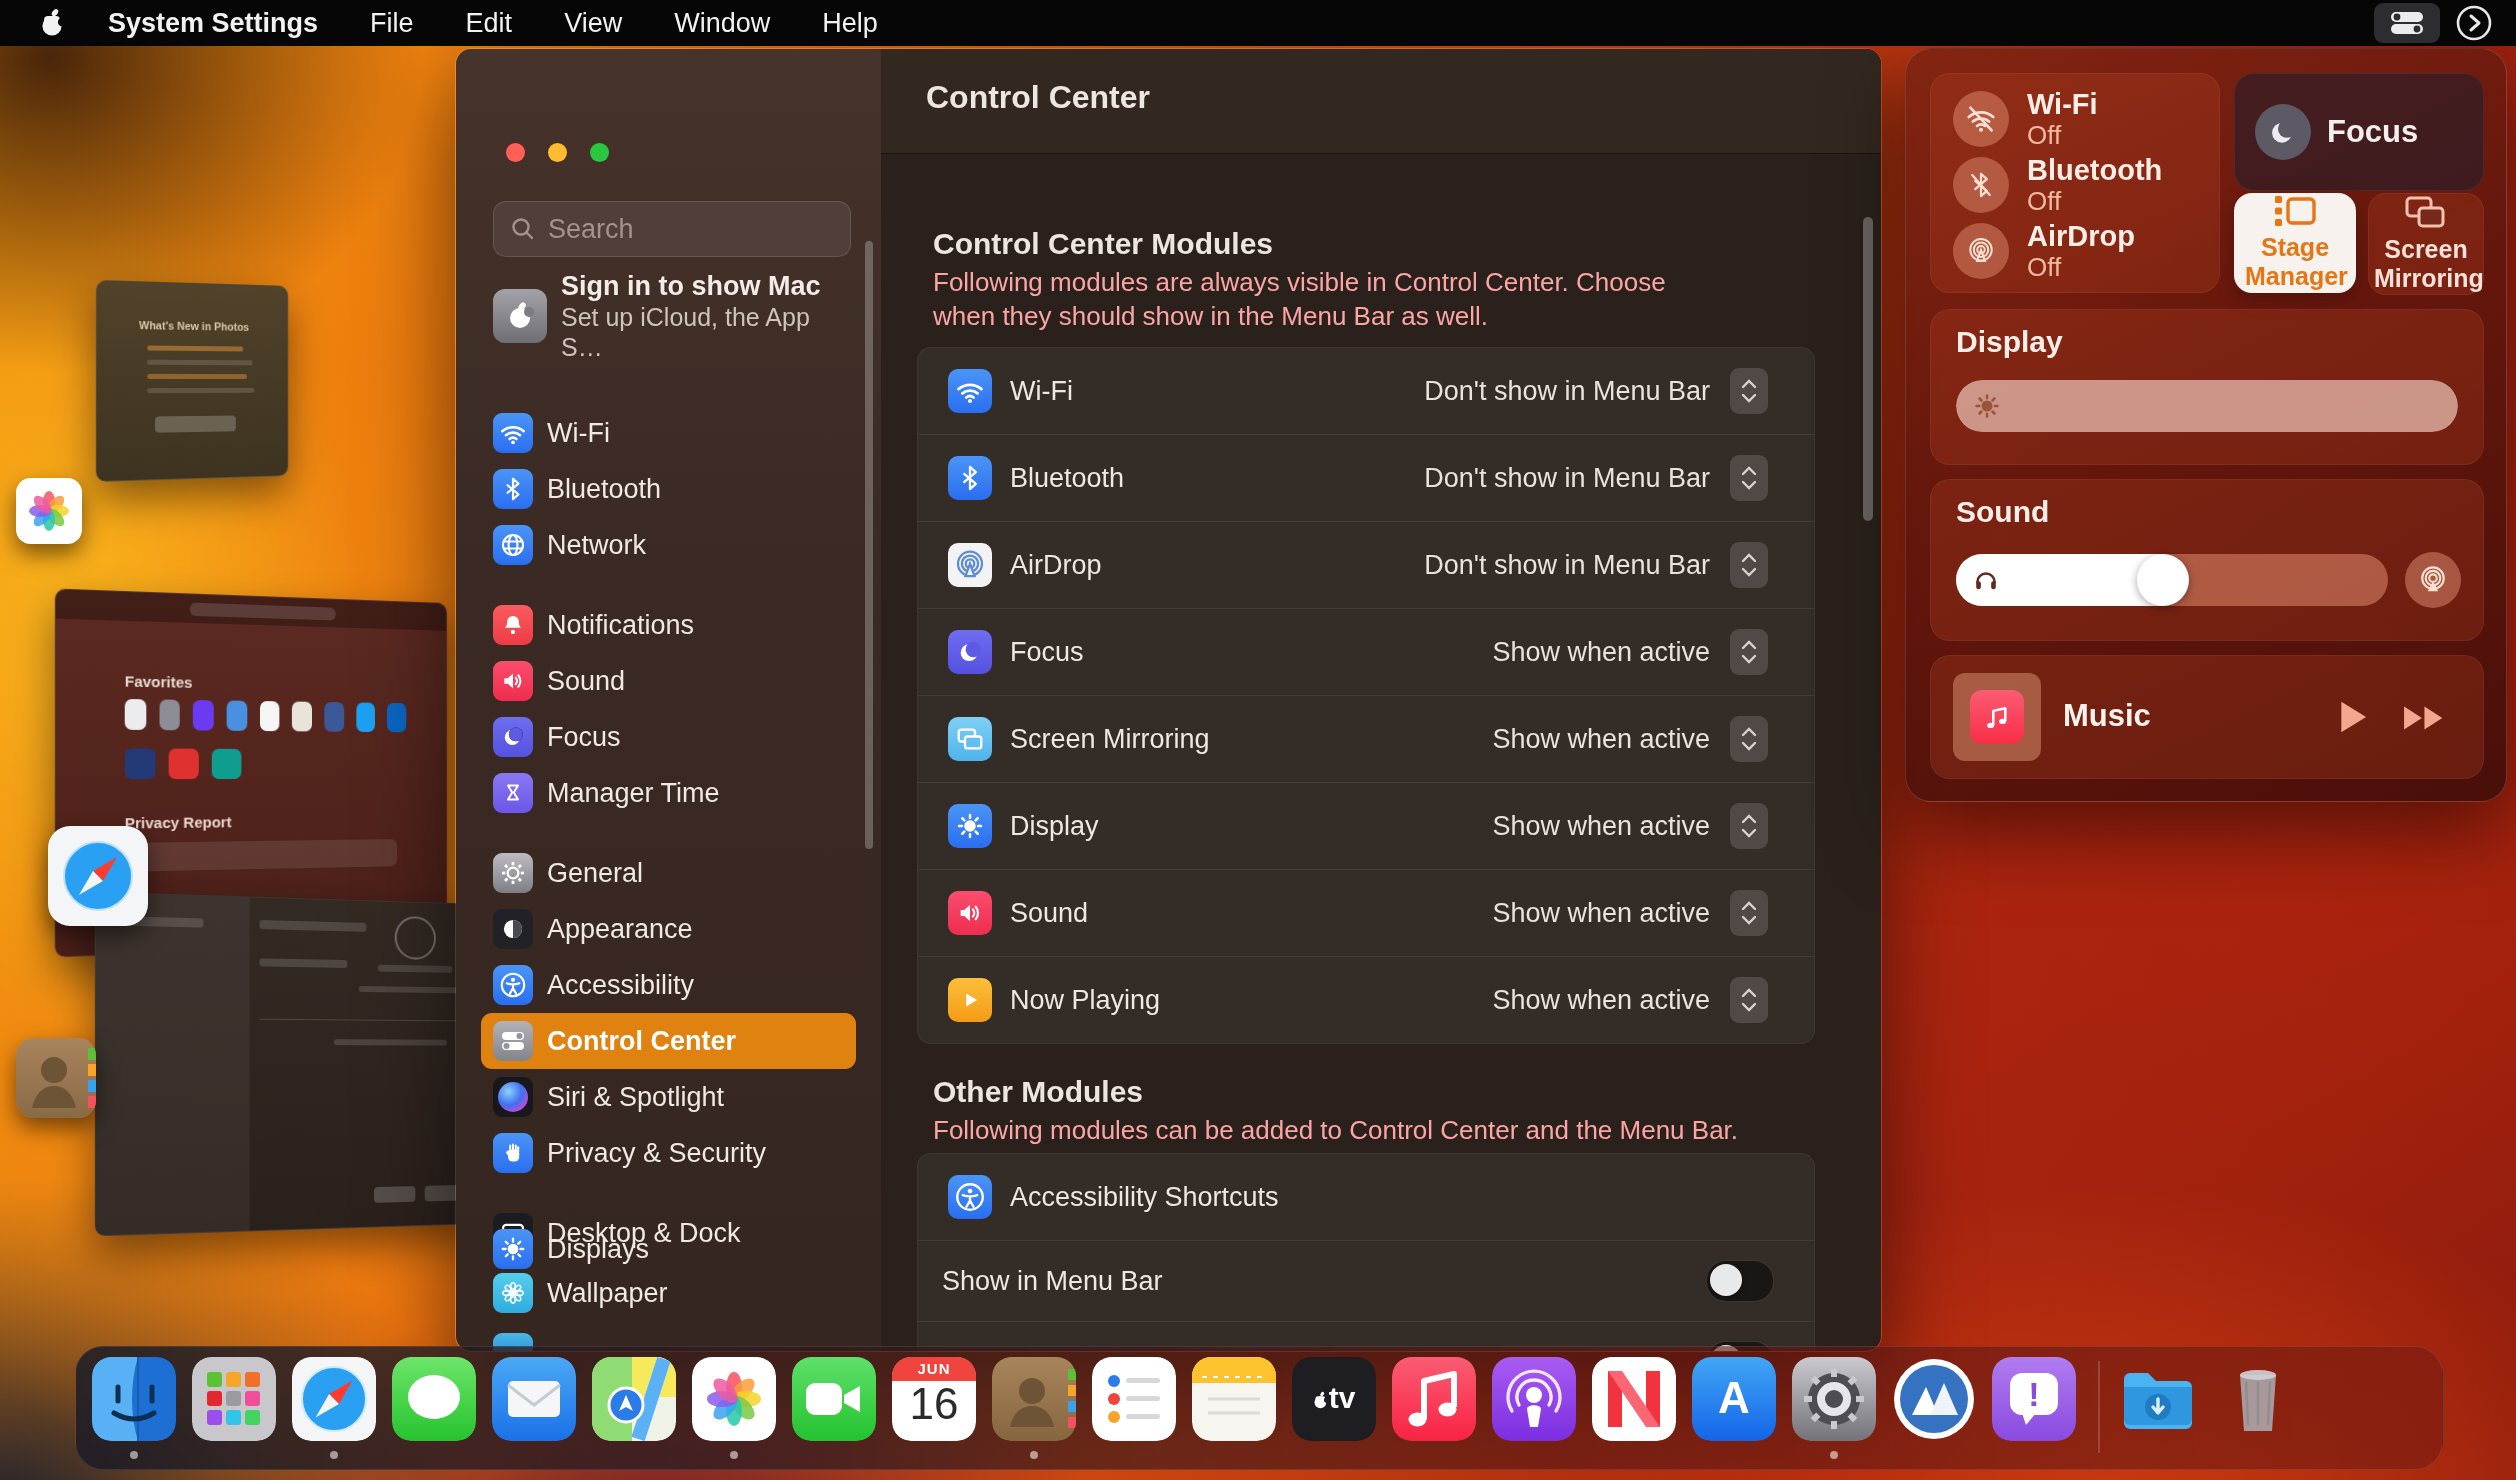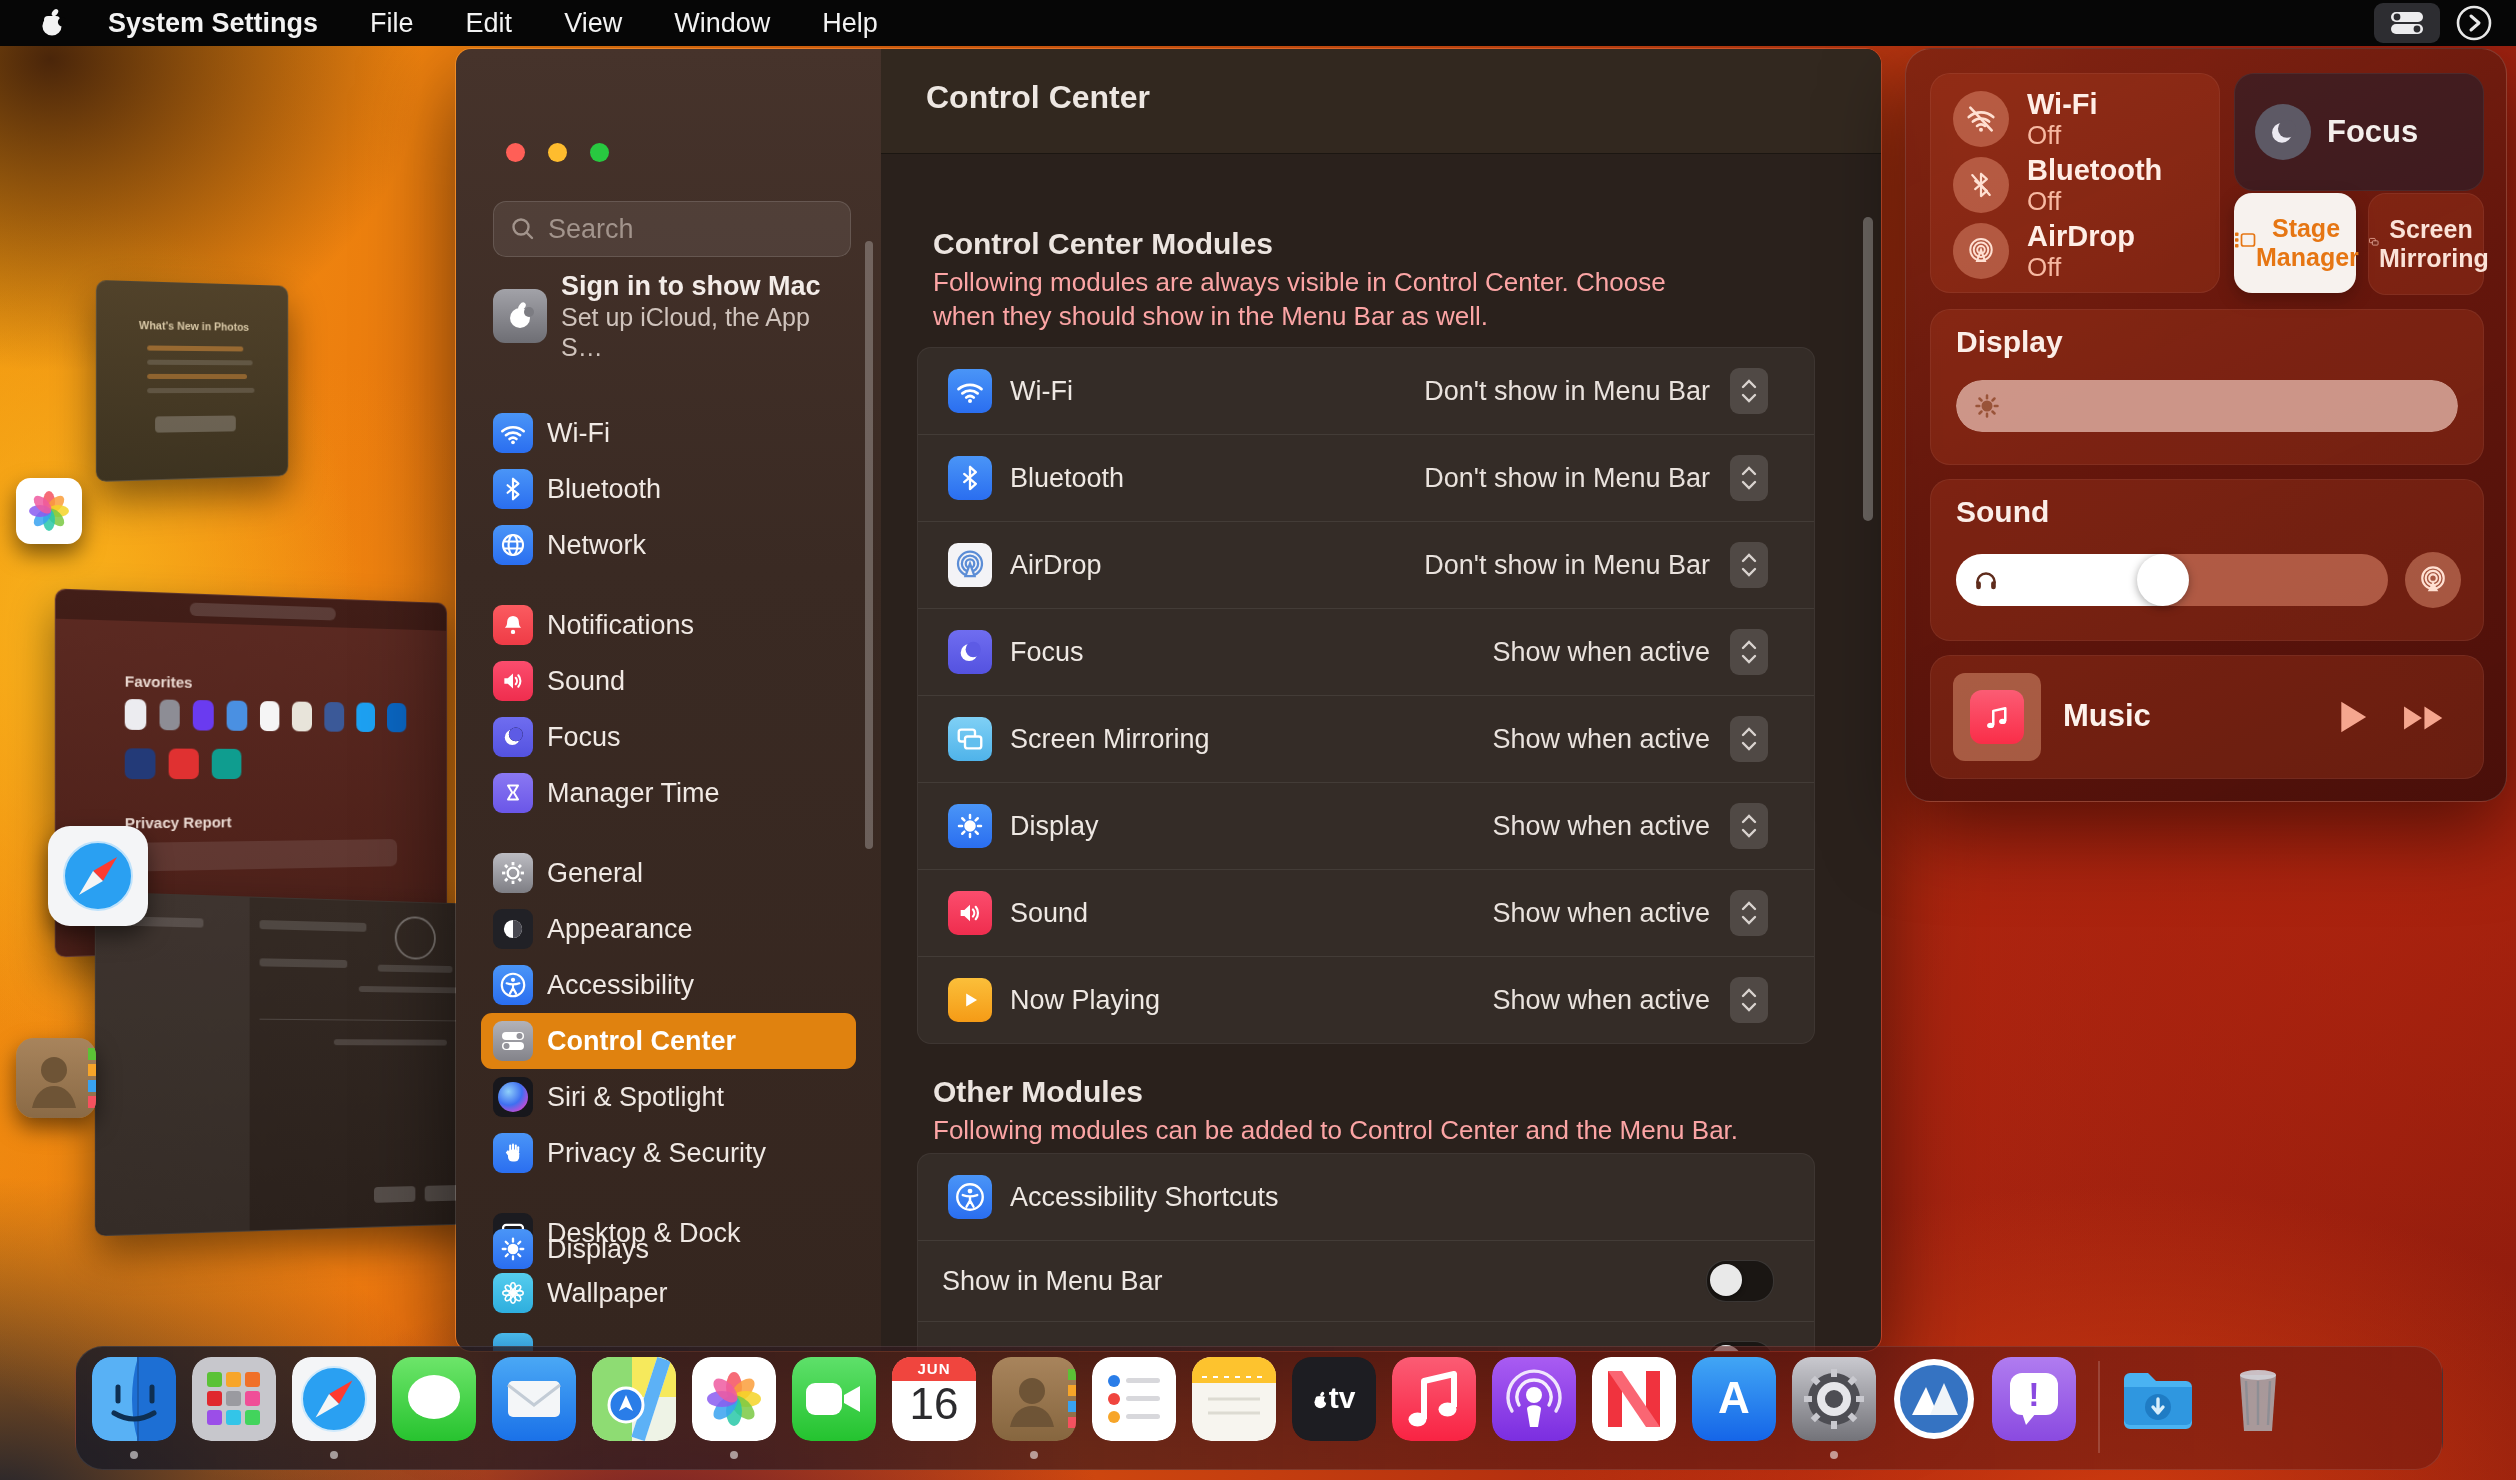--- a/index.html
+++ b/index.html
@@ -54,21 +54,21 @@
   #mn-scroll{position:absolute;right:8px;top:168px;width:10px;height:304px;border-radius:5px;background:rgba(255,255,255,.30);}
   
   #ccpanel{position:absolute;left:1905px;top:48px;width:600px;height:752px;border-radius:26px;z-index:12;
     background:linear-gradient(155deg,rgba(128,36,18,.94),rgba(96,22,12,.92) 45%,rgba(66,14,9,.93));
     border:1px solid rgba(255,255,255,.14);box-shadow:0 30px 80px rgba(0,0,0,.5);}
   .cc-card{position:absolute;border-radius:20px;background:rgba(190,70,40,.26);border:1px solid rgba(255,255,255,.06);}
   .cc-circle{width:56px;height:56px;border-radius:50%;background:rgba(250,172,140,.38);display:flex;align-items:center;justify-content:center;flex:none;}
   .cc-item{position:absolute;left:22px;display:flex;align-items:center;gap:18px;}
   .cc-l1{font-size:29px;font-weight:bold;color:#ffeee6;line-height:32px;}
   .cc-l2{font-size:26px;color:#f7b9a2;line-height:30px;}
-  .tile{position:absolute;border-radius:18px;display:flex;flex-direction:row;align-items:center;justify-content:center;text-align:center;}
+  .tile{position:absolute;border-radius:18px;display:flex;flex-direction:column;align-items:center;justify-content:center;text-align:center;}
   .slider{position:absolute;height:52px;border-radius:26px;overflow:hidden;}
   
   #dock{position:absolute;left:75px;top:1346px;width:2366px;height:122px;border-radius:28px;z-index:40;
     background:linear-gradient(90deg,rgba(28,28,38,.85) 0%,rgba(44,27,32,.72) 30%,rgba(78,23,22,.62) 58%,rgba(116,26,17,.58) 100%);
     border:1px solid rgba(255,255,255,.10);display:flex;align-items:flex-start;padding:0;}
   .dock-ic{position:relative;width:84px;height:84px;margin:10px 0 0 16px;flex:none;}
   .dock-ic .bg{position:absolute;inset:0;border-radius:19px;}
   .rdot{position:absolute;left:50%;bottom:-18px;transform:translateX(-50%);width:8px;height:8px;border-radius:50%;background:rgba(255,255,255,.55);}
   #dock-sep{width:2px;height:92px;margin:14px 0 0 22px;background:rgba(255,255,255,.16);flex:none;}
   svg{display:block;}

